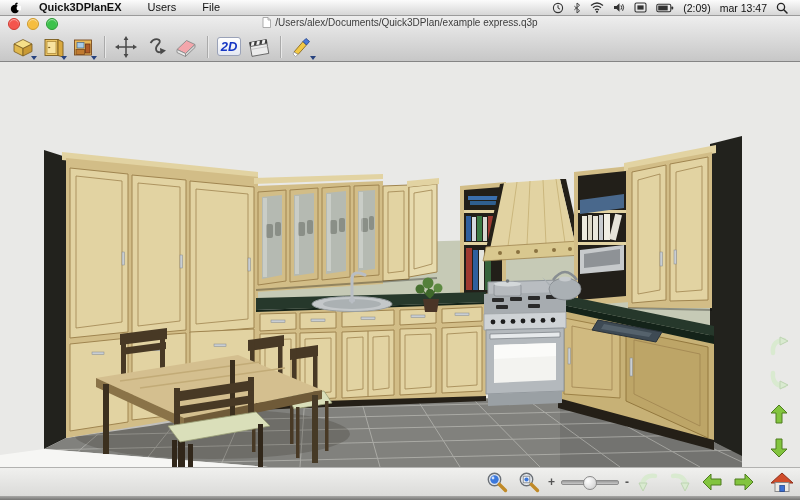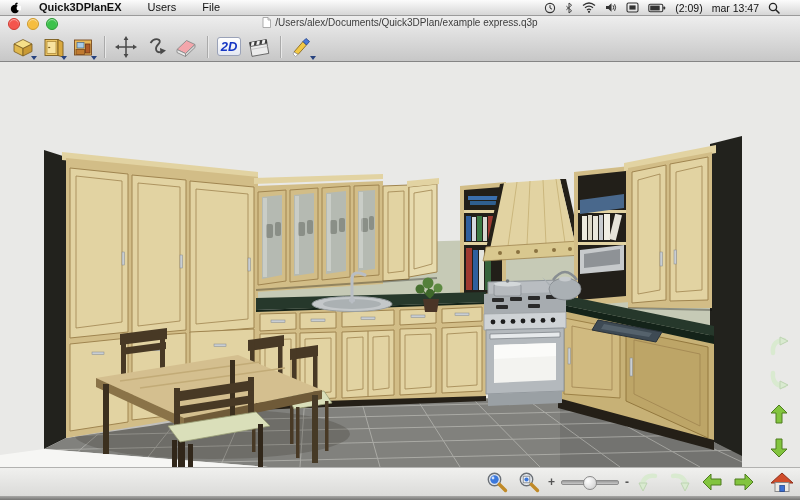--- a/index.html
+++ b/index.html
@@ -6,21 +6,21 @@
   .screen{position:relative;width:800px;height:500px;background:#e9e9e7;
     font-family:"Liberation Sans",sans-serif;overflow:hidden;-webkit-font-smoothing:antialiased;}
   
   .menubar{position:absolute;top:0;left:0;right:0;height:15px;
     background:linear-gradient(#fcfcfc,#d6d6d6);border-bottom:1px solid #9b9b9b;
     display:flex;align-items:center;font-size:11px;color:#111;z-index:30;}
   .menubar .left{display:flex;align-items:center;}
   .apple{margin:0 8px 0 10px;display:flex;align-items:center;}
   .menu-item{padding:0 9px;line-height:15px;margin-left:8px;}
   .menu-item.app{font-weight:bold;padding-left:2px;}
-  .menubar .right{margin-left:auto;display:flex;align-items:center;gap:9px;padding-right:20px;}
+  .menubar .right{margin-left:auto;display:flex;align-items:center;gap:9px;padding-right:12px;}
   .statusicon{display:flex;align-items:center;}
   .status-text{font-size:10.5px;}
   
   .chrome{position:absolute;top:15px;left:0;right:0;height:46px;
     background:linear-gradient(#efefef,#c7c7c7);border-bottom:1px solid #858585;z-index:20;}
   .titlerow{position:relative;height:17px;}
   .lights{position:absolute;left:8px;top:3px;display:flex;gap:7px;}
   .light{width:10px;height:10px;border-radius:50%;box-shadow:inset 0 1px 1px rgba(255,255,255,.6);}
   .light.close{background:#f4554d;border:1px solid #cf3a30;}
   .light.min{background:#f6bd3e;border:1px solid #cf9a2b;}

